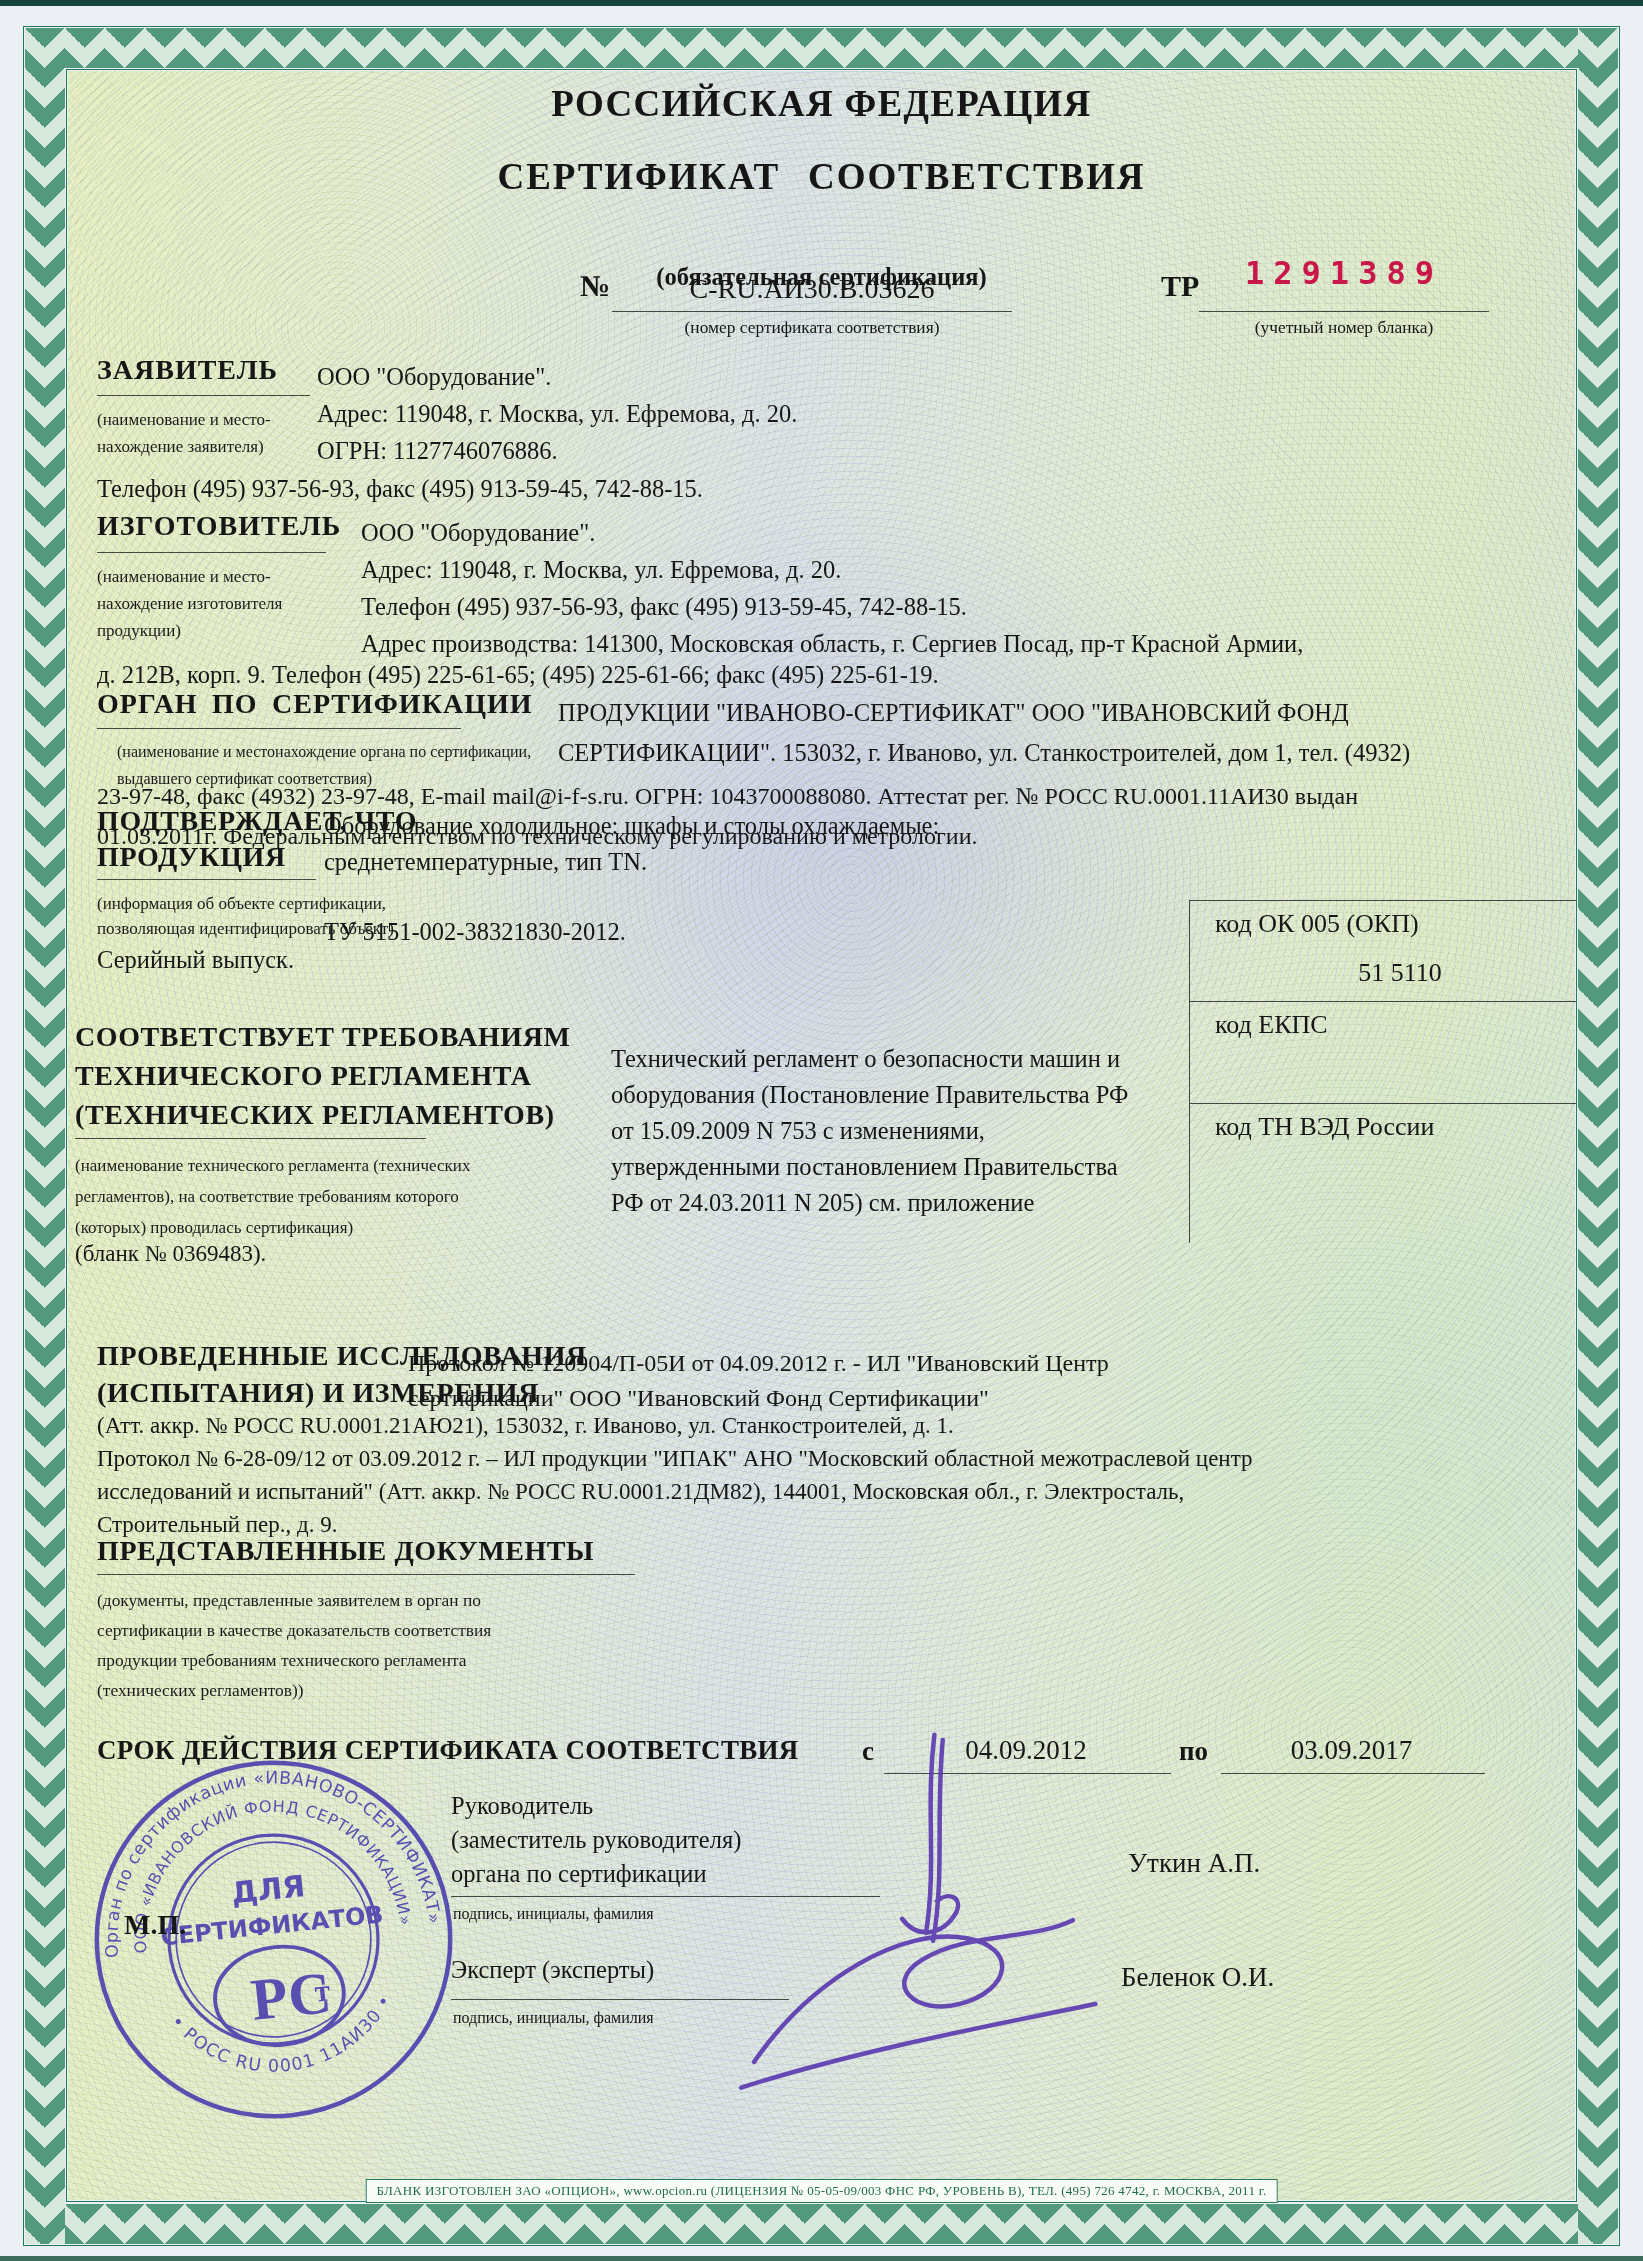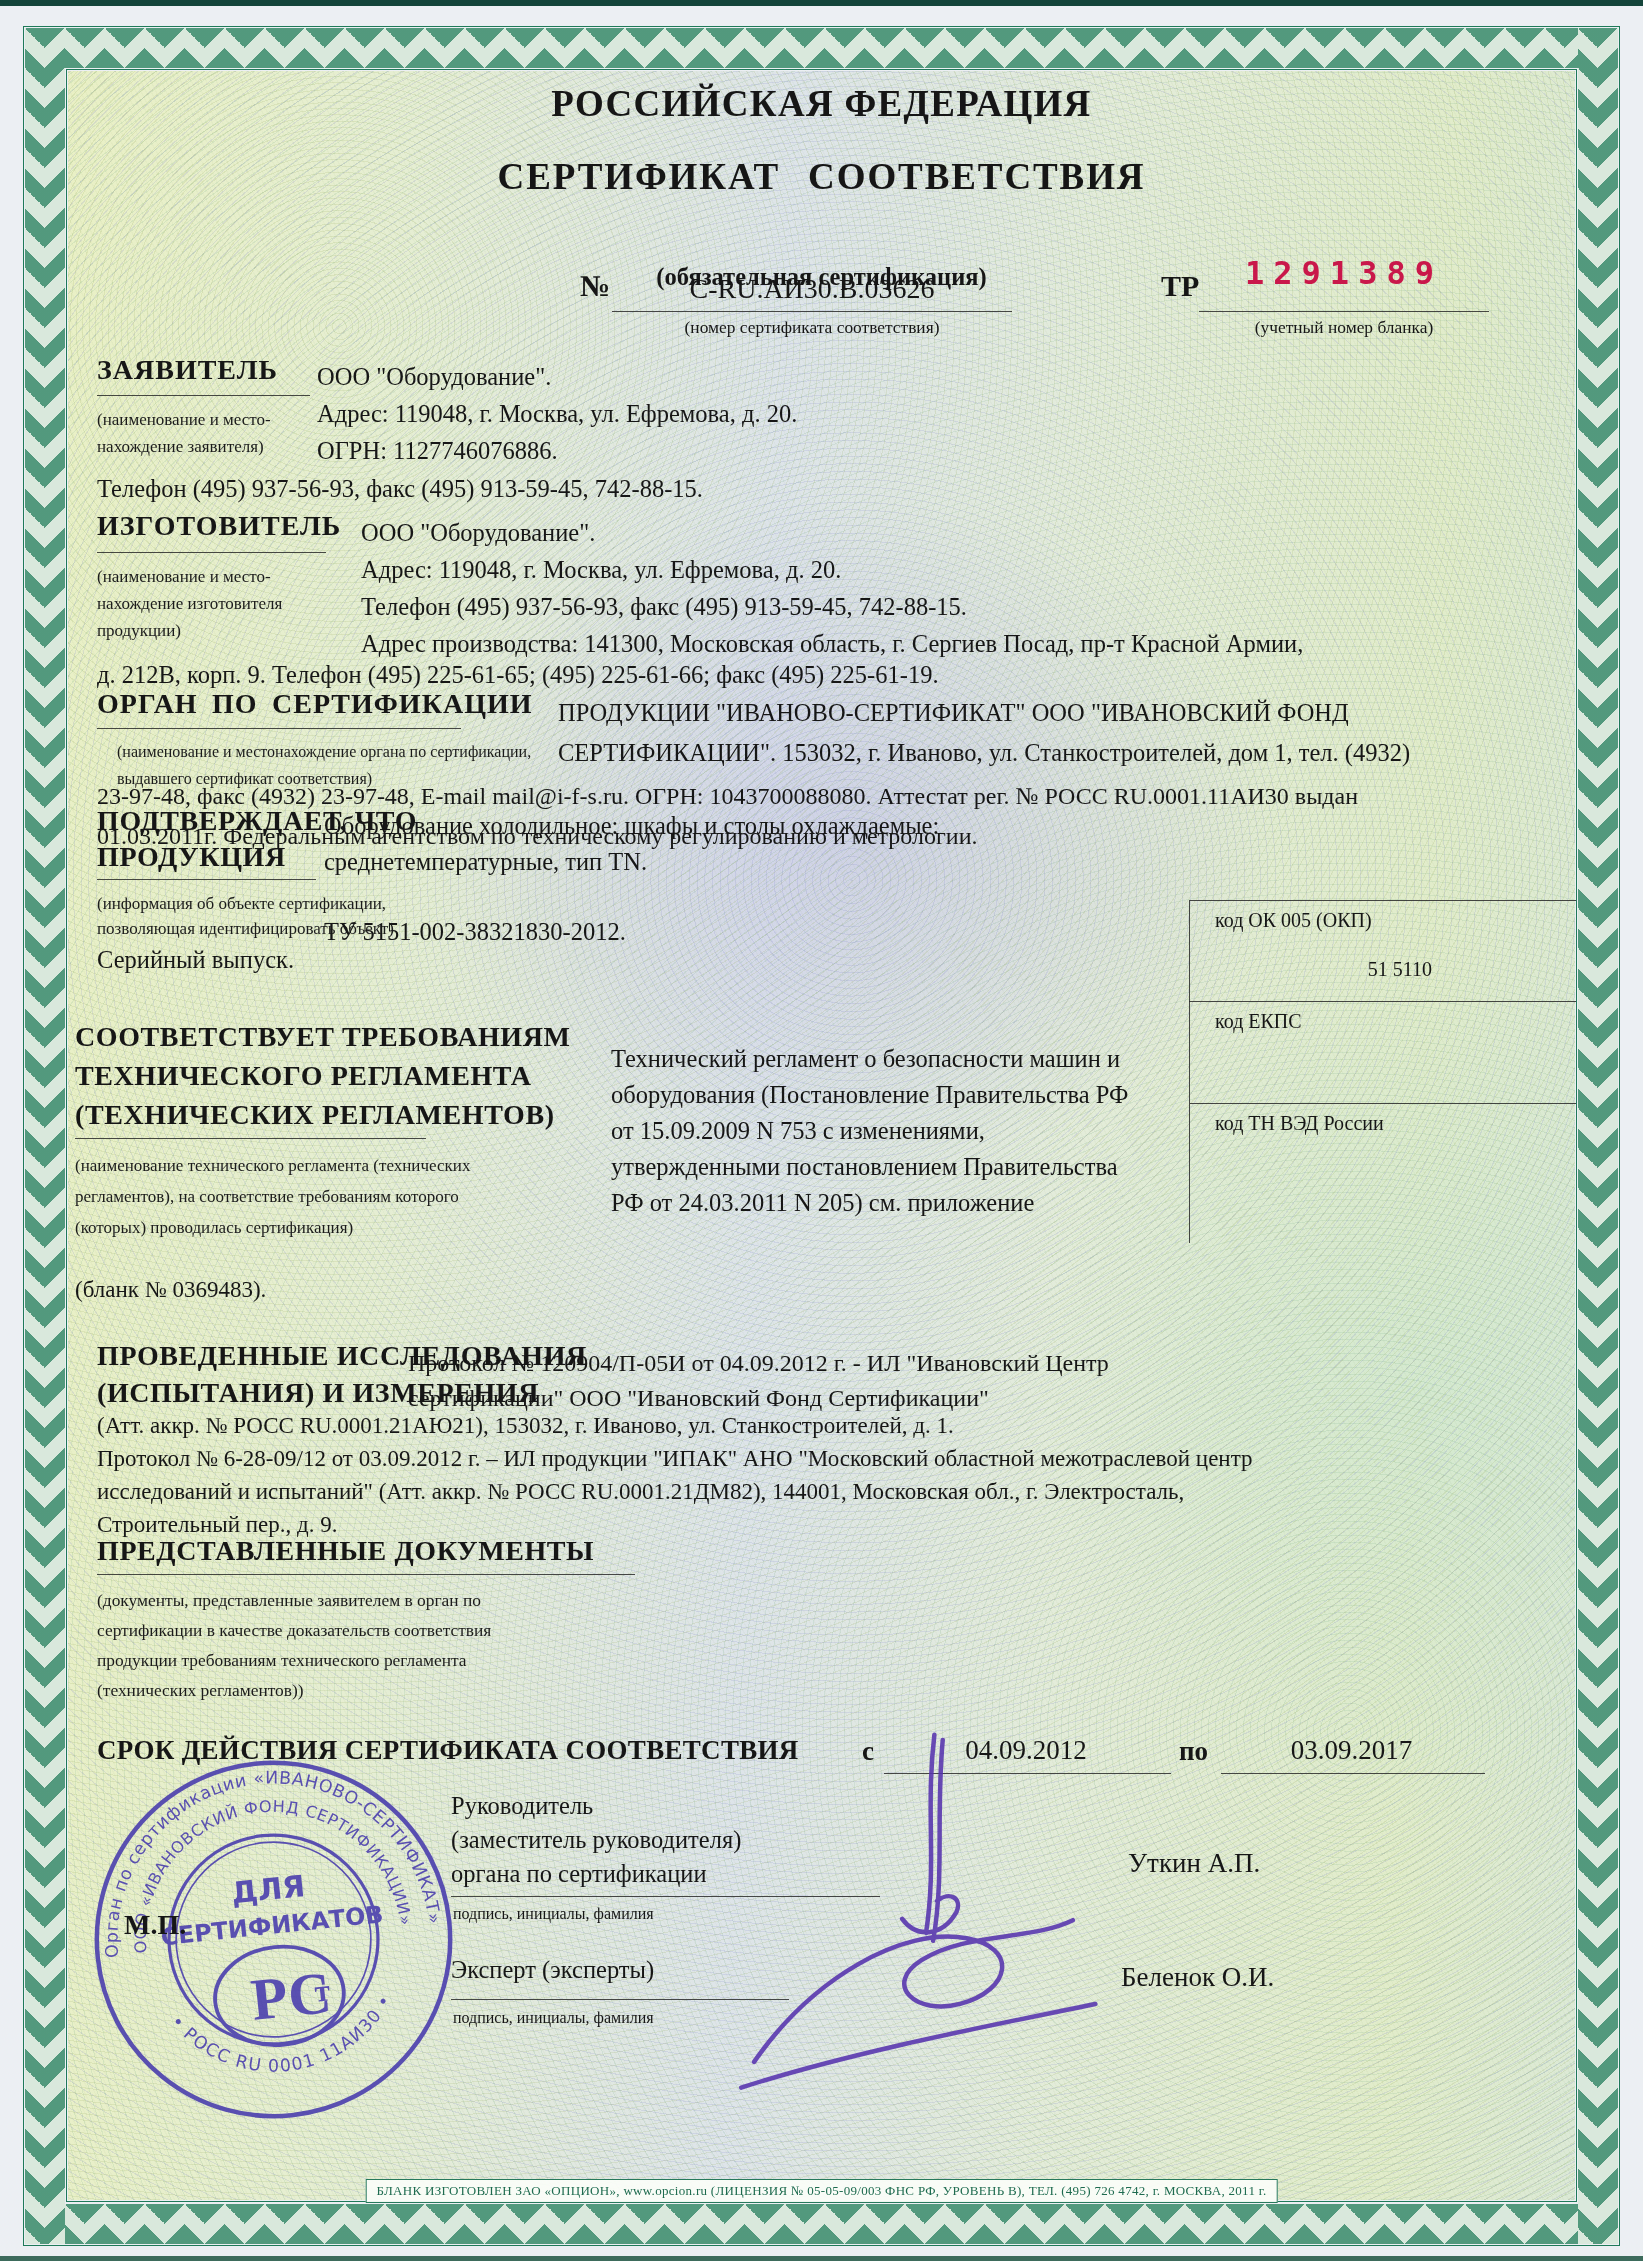--- a/index.html
+++ b/index.html
@@ -16,21 +16,21 @@
   .page{
     position:relative;width:1643px;height:2261px;overflow:hidden;
     background:#eceff3;
     font-family:"Liberation Serif","DejaVu Serif",serif;
     color:var(--ink);
   }
   .abs{position:absolute;}
   .b{font-weight:700;}
   .ctr{text-align:center;}
   .f57{font-size:37px;} .f46{font-size:30px;} .f44{font-size:28px;} .f43{font-size:28px;}
-  .f42{font-size:27px;} .f40{font-size:20px;} .f38{font-size:24.5px;} .f37{font-size:24px;}
+  .f42{font-size:27px;} .f40{font-size:26px;} .f38{font-size:24.5px;} .f37{font-size:24px;}
   .f36{font-size:23px;} .f27{font-size:17.4px;} .f25{font-size:16px;}
   .rule{border-top:1.3px solid rgba(35,35,35,.82);height:0;}
   .note{font-size:17px;line-height:27px;color:#1b1b1b;}
   .scan-edge-top{position:absolute;top:0;left:0;right:0;height:6.4px;background:#14443a;}
   .scan-edge-bottom{position:absolute;bottom:0;left:0;right:0;height:5.2px;background:#3d6b5c;}
   .frame-outer{position:absolute;left:23px;top:26px;right:23px;bottom:15.5px;border:1.9px solid var(--green);}
   .frame-inner{position:absolute;left:66px;top:69px;right:66px;bottom:59px;border:1.9px solid var(--green);}
   .band{
     position:absolute;background-color:var(--band-bg);
     background-image:
@@ -180,21 +180,21 @@
     <div>СООТВЕТСТВУЕТ ТРЕБОВАНИЯМ</div>
     <div>ТЕХНИЧЕСКОГО  РЕГЛАМЕНТА</div>
     <div>(ТЕХНИЧЕСКИХ  РЕГЛАМЕНТОВ)</div>
   </div>
   <div class="abs rule" style="left:75px;width:351px;top:1138px;"></div>
   <div class="abs note" style="left:75px;top:1150px;line-height:31px;">
     <div>(наименование технического регламента (технических</div>
     <div>регламентов), на соответствие требованиям которого</div>
     <div>(которых) проводилась сертификация)</div>
   </div>
-  <div class="abs f36" style="left:75px;top:1241px;margin-top:36px;">(бланк № 0369483).</div>
+  <div class="abs f36" style="left:75px;top:1241px;">(бланк № 0369483).</div>
   <div class="abs f38" style="left:611px;top:1041px;line-height:36px;">
     <div>Технический регламент о безопасности машин и</div>
     <div>оборудования (Постановление Правительства РФ</div>
     <div>от 15.09.2009 N 753 с изменениями,</div>
     <div>утвержденными постановлением Правительства</div>
     <div>РФ от 24.03.2011 N 205) см. приложение</div>
   </div>
 
   <div class="abs b f43" style="left:97px;top:1337px;line-height:37px;letter-spacing:0.6px;">
     <div>ПРОВЕДЕННЫЕ ИССЛЕДОВАНИЯ</div>

